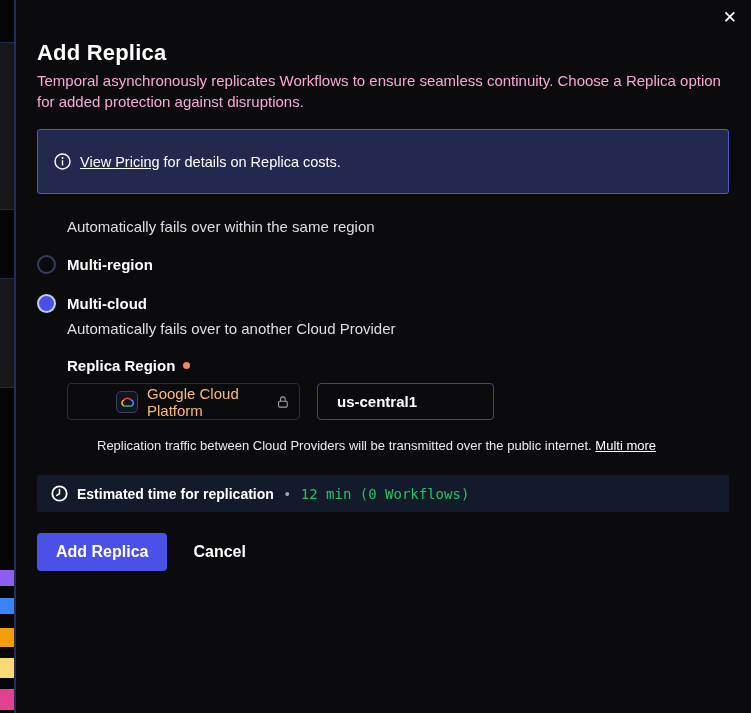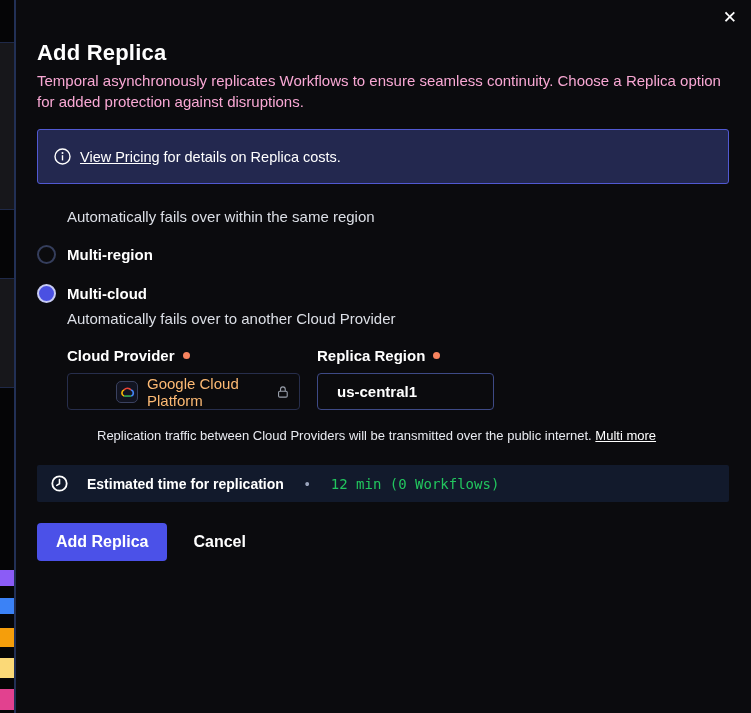--- a/index.html
+++ b/index.html
@@ -43,21 +43,21 @@
     font-size: 17px; line-height: 1; cursor: pointer;
     font-family: "Liberation Sans", sans-serif;
   }
   h1.title { font-size: 22px; font-weight: bold; letter-spacing: .2px; }
   p.desc {
     margin-top: 4px; font-size: 15px; line-height: 21px;
     color: #f9a8d4; max-width: 700px;
   }
 
   .pricing-banner {
-    margin-top: 17px; height: 55px;
+    margin-top: 17px; height: 65px;
     background: #23284f;
     border: 1px solid #5159d2;
     border-radius: 3px;
     display: flex; align-items: center;
     padding: 0 16px; gap: 9px;
     font-size: 14.5px;
   }
   .pricing-banner a { color: #fff; text-decoration: underline; cursor: pointer; }
   .icon-svg { display: block; flex: none; }
 
@@ -110,21 +110,21 @@
     font-size: 15px; font-weight: bold; width: 160px;
     font-family: "Liberation Sans", sans-serif;
   }
   .traffic-note { margin: 18px 0 0 30px; font-size: 13px; color: #e8eaf0; }
   .traffic-note a { color: #fff; text-decoration: underline; cursor: pointer; }
 
   
   .estimate-banner {
     margin-top: 22px; height: 37px; border-radius: 2px;
     background: #121a2c;
-    display: flex; align-items: center; padding: 0 14px; gap: 19px;
+    display: flex; align-items: center; padding: 0 14px; gap: 9px;
   }
   .estimate-banner .est-label { font-size: 14px; font-weight: bold; color: #fff; }
   .estimate-banner .sep { color: #9aa4bc; font-size: 14px; margin: 0 2px; }
   .estimate-banner .est-value {
     font-family: "DejaVu Sans Mono", monospace; font-size: 14px; color: #22c55e;
   }
 
   
   .actions { margin-top: 21px; display: flex; align-items: center; gap: 26px; }
   .btn-primary {
@@ -186,24 +186,20 @@
 
     <div class="option">
       <div class="option-row">
         <span class="radio checked"></span>
         <span class="option-label">Multi-cloud</span>
       </div>
       <div class="option-desc">Automatically fails over to another Cloud Provider</div>
 
       <div class="mc-form">
         <div class="labels-row">
-          <div class="field-label col1">
-            <span>Cloud Provider</span>
-            <span class="req-dot"></span>
-          </div>
           <div class="field-label">
             <span>Replica Region</span>
             <span class="req-dot"></span>
           </div>
         </div>
 
         <div class="fields-row">
           <div class="field provider">
             <span class="provider-logo">
               <svg width="15" height="12" viewBox="0 0 24 19">

